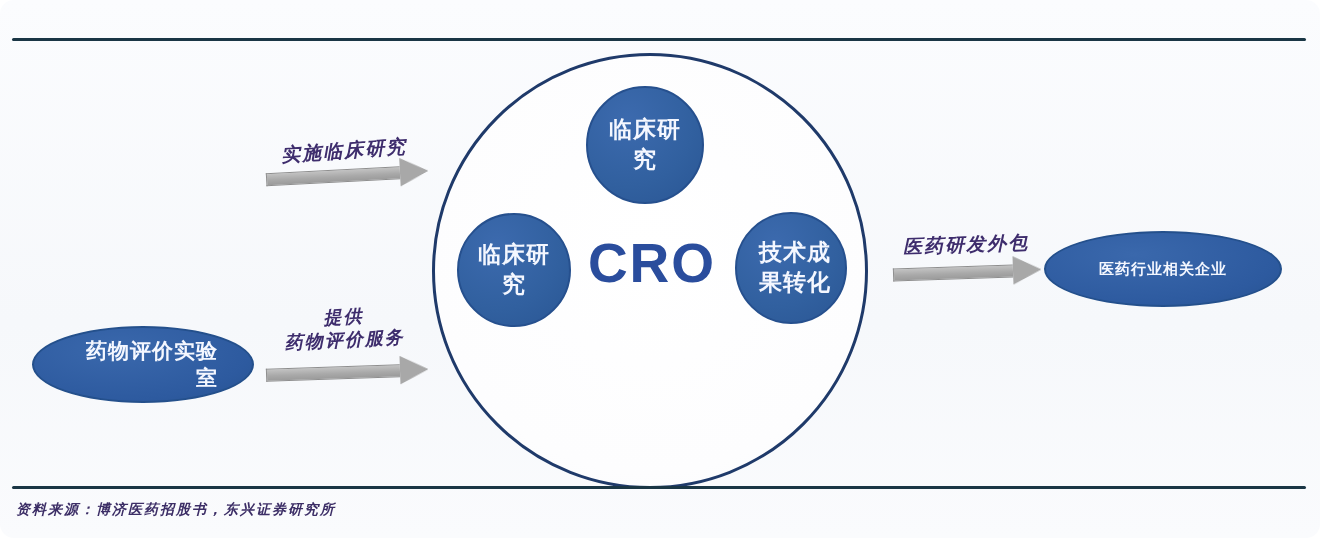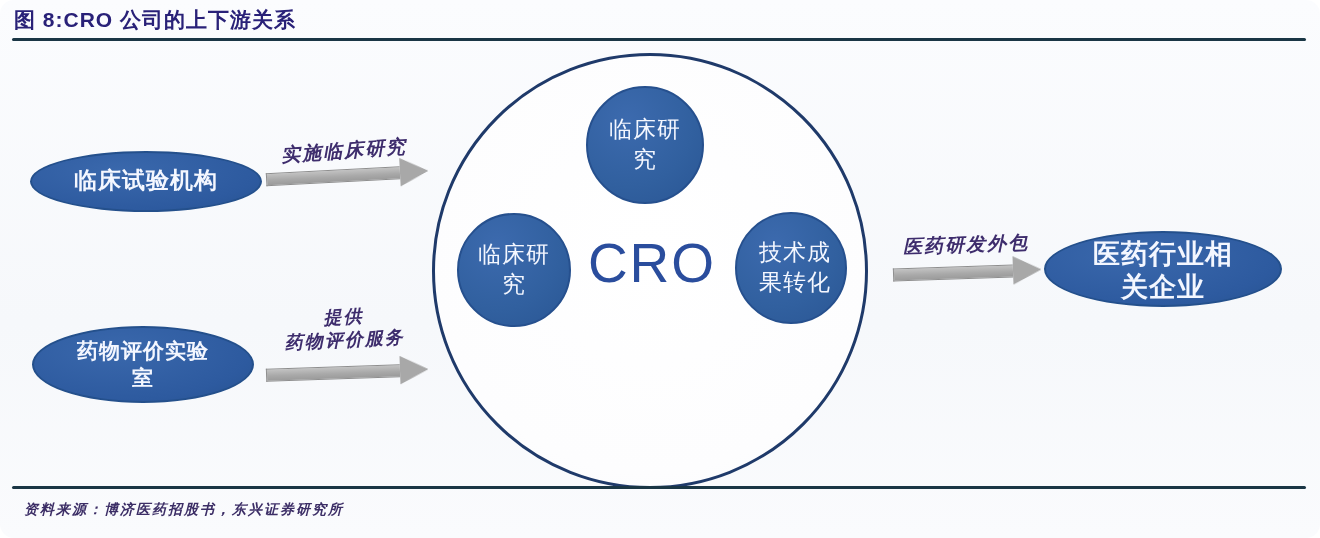--- a/index.html
+++ b/index.html
@@ -25,48 +25,48 @@
   .ellipse {
     position:absolute; border-radius:50%;
     background:radial-gradient(ellipse at 38% 30%, #3a68ac 0%, #2d5a9f 70%, #27528f 100%);
     border:2px solid #24508c;
     display:flex; align-items:center; justify-content:center;
     color:#f4f7ff; font-family:"Liberation Serif", serif; font-weight:bold;
     text-align:center; z-index:3;
   }
   .ellipse .txt { letter-spacing:1px; line-height:1.25; }
   .el-1 { left:30px;  top:151px; width:232px; height:61px; font-size:23px; }
-  .el-2 { left:32px;  top:326px; width:222px; height:77px; font-size:21px; }
+  .el-2 { left:32px;  top:326px; width:222px; height:77px; font-size:21px;text-align:right; }
   .el-2 .txt { width:150px; }
-  .el-3 { left:1044px; top:231px; width:238px; height:76px; font-size:27px;align-items:flex-end; }
+  .el-3 { left:1044px; top:231px; width:238px; height:76px; font-size:15px; }
   .el-3 .txt { width:150px; }
 
   .big-circle {
     position:absolute; left:432px; top:53px; width:436px; height:436px;
     border-radius:50%; border:3.5px solid #1f3a6a;
     background:radial-gradient(circle at 50% 45%, #ffffff 0%, #fdfdfe 70%, #f7f9fc 100%);
     z-index:1;
   }
   .service {
     position:absolute; border-radius:50%;
     background:radial-gradient(circle at 35% 28%, #3c6aae 0%, #31609f 60%, #2a5694 100%);
     border:2px solid #26508e;
     display:flex; align-items:center; justify-content:center;
-    color:#f4f7ff; font-family:"Liberation Serif", serif; font-weight:normal;
+    color:#f4f7ff; font-family:"Liberation Serif", serif; font-weight:bold;
     font-size:23px; text-align:center; z-index:2;
   }
   .service .txt { width:80px; letter-spacing:1px; line-height:1.3; }
   .svc-top    { left:586px; top:86px;  width:118px; height:118px; }
   .svc-left   { left:457px; top:213px; width:114px; height:114px; }
   .svc-right  { left:735px; top:212px; width:112px; height:112px;text-align:right; }
   .svc-bottom { left:587px; top:340px; width:116px; height:116px; }
 
   .cro-label {
     position:absolute; left:578px; top:236px; width:148px;
-    text-align:center; font-size:55px; font-weight:normal; letter-spacing:2px;
+    text-align:center; font-size:55px; font-weight:bold; letter-spacing:2px;
     color:#2a4d9d; z-index:2; line-height:1;
   }
 
   .flow-label {
     position:absolute; text-align:center;
     font-family:"Liberation Serif", serif; font-style:italic; font-weight:bold;
     color:#3e2d6d; letter-spacing:2px; z-index:3; line-height:1.25;
   }
   .fl-1 { left:258px; top:139px; width:172px; font-size:19px; transform:rotate(-4deg); }
   .fl-2 { left:258px; top:306px; width:172px; font-size:18px; transform:rotate(-3deg); }
@@ -86,34 +86,30 @@
   .ar-1 { left:266px; top:161px; transform:rotate(-3deg); }
   .ar-1 .shaft { width:134px; }
   .ar-2 { left:266px; top:358px; transform:rotate(-2deg); }
   .ar-2 .shaft { width:134px; }
   .ar-3 { left:893px; top:258px; transform:rotate(-2deg); }
   .ar-3 .shaft { width:120px; }
 
   .source-note {
     position:absolute; left:16px; top:501px;
     font-family:"Liberation Serif", serif; font-style:italic; font-weight:bold;
-    font-size:14px; letter-spacing:2px; color:#3c2e66; z-index:6;margin-left:8px;
+    font-size:14px; letter-spacing:2px; color:#3c2e66; z-index:6;
   }
 </style>
 </head>
 <body>
 
 <div class="canvas">
 
-  <div class="fig-title">图 8:CRO 公司的上下游关系</div>
   <div class="rule top"></div>
 
-  <div class="ellipse el-1">
-    <div class="txt">临床试验机构</div>
-  </div>
   <div class="ellipse el-2">
     <div class="txt">药物评价实验室</div>
   </div>
 
   <div class="flow-label fl-1">实施临床研究</div>
   <div class="arrow ar-1">
     <div class="shaft"></div>
     <div class="head"></div>
   </div>
 

